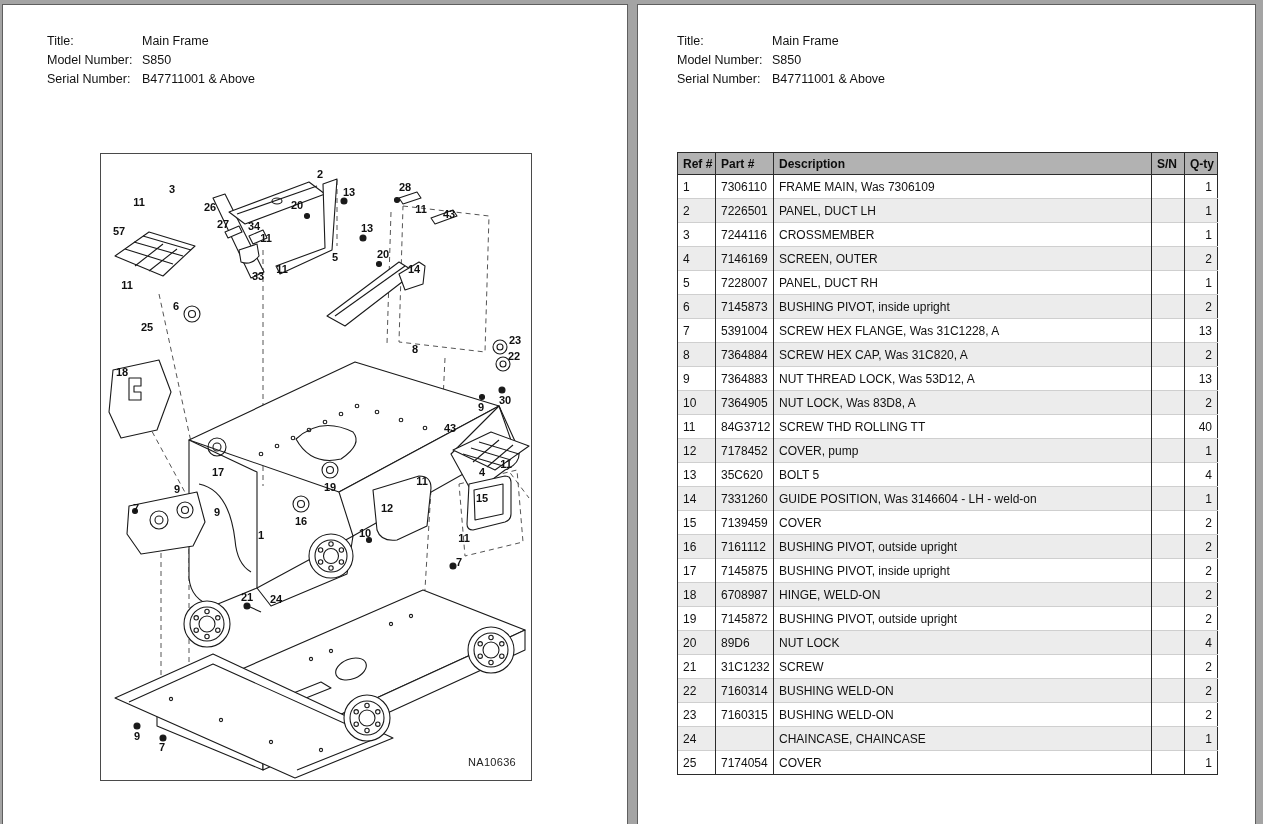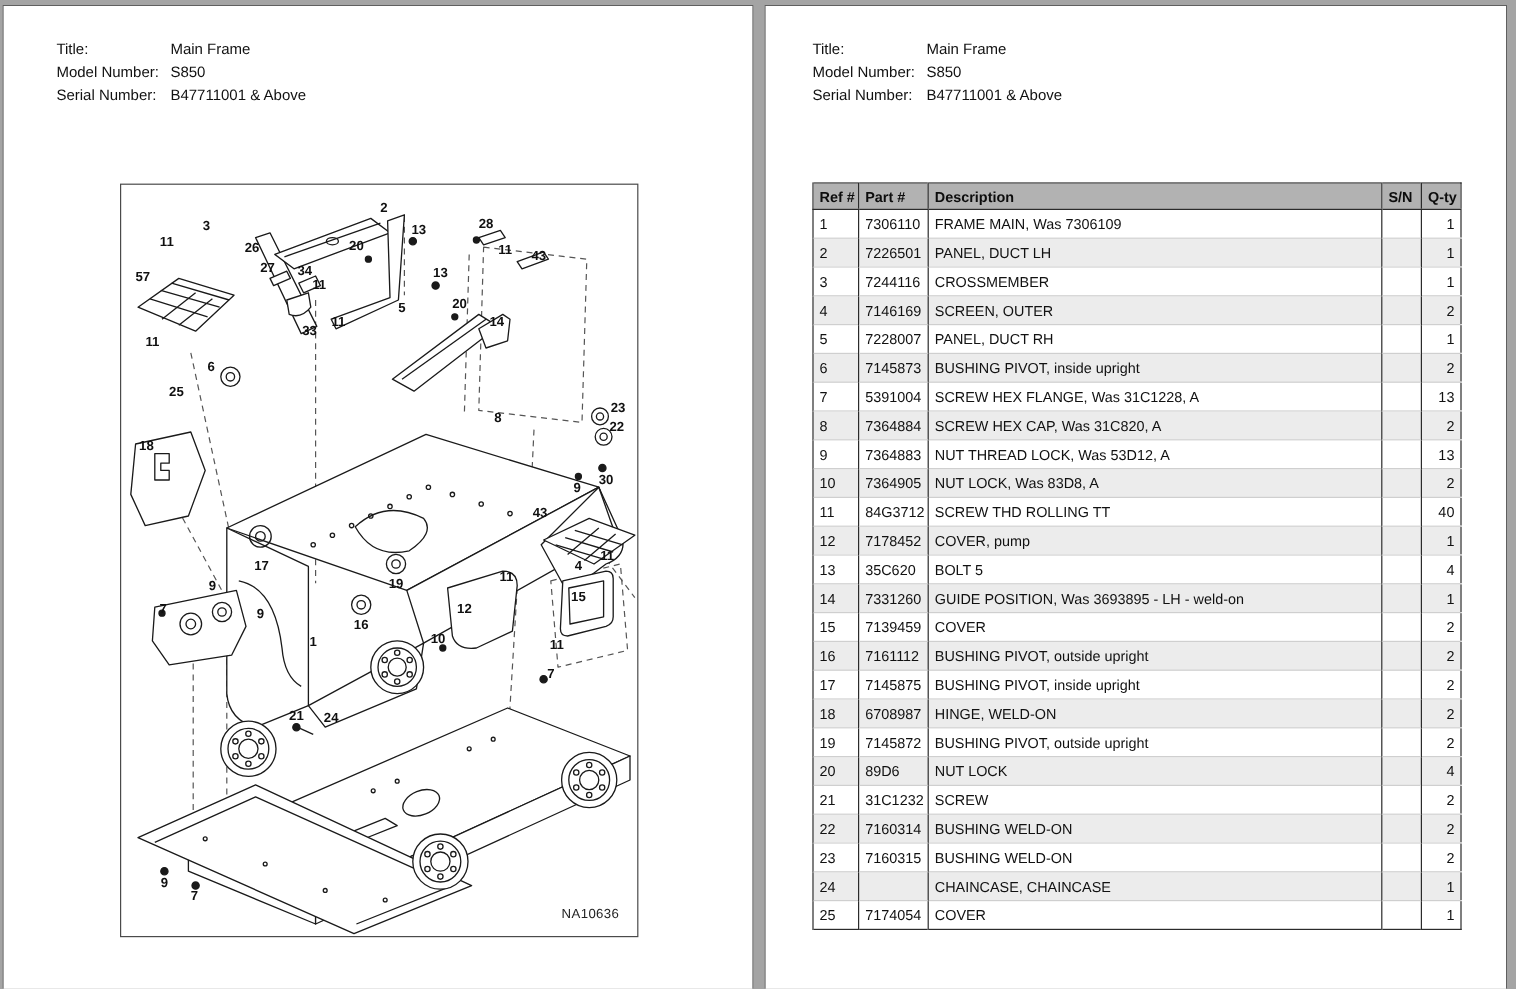--- a/index.html
+++ b/index.html
@@ -424,21 +424,21 @@
         <tr>
           <td>13</td>
           <td>35C620</td>
           <td>BOLT 5</td>
           <td></td>
           <td class="num">4</td>
         </tr>
         <tr>
           <td>14</td>
           <td>7331260</td>
-          <td>GUIDE POSITION, Was 3693895 - LH - weld-on</td>
+          <td>GUIDE POSITION, Was 3146604 - LH - weld-on</td>
           <td></td>
           <td class="num">1</td>
         </tr>
         <tr>
           <td>15</td>
           <td>7139459</td>
           <td>COVER</td>
           <td></td>
           <td class="num">2</td>
         </tr>

